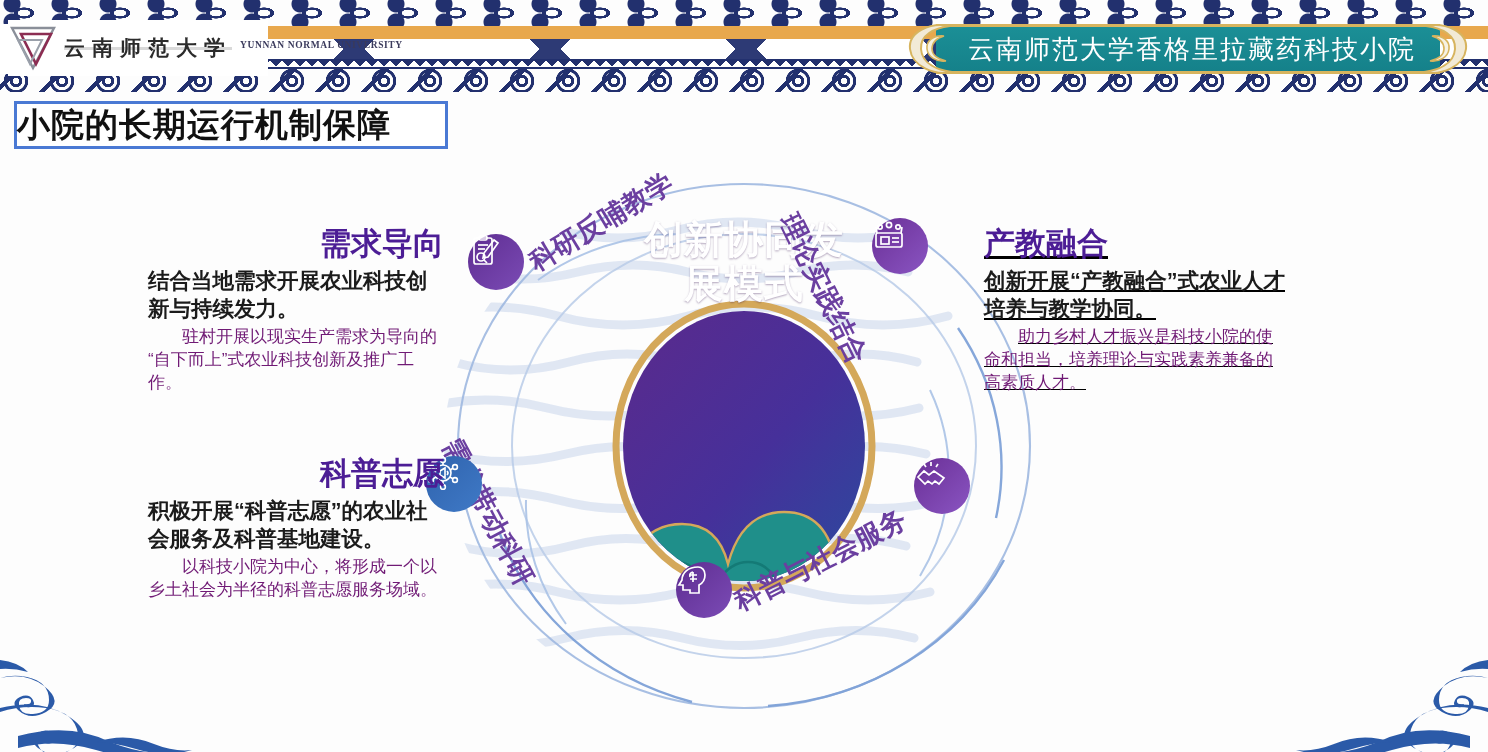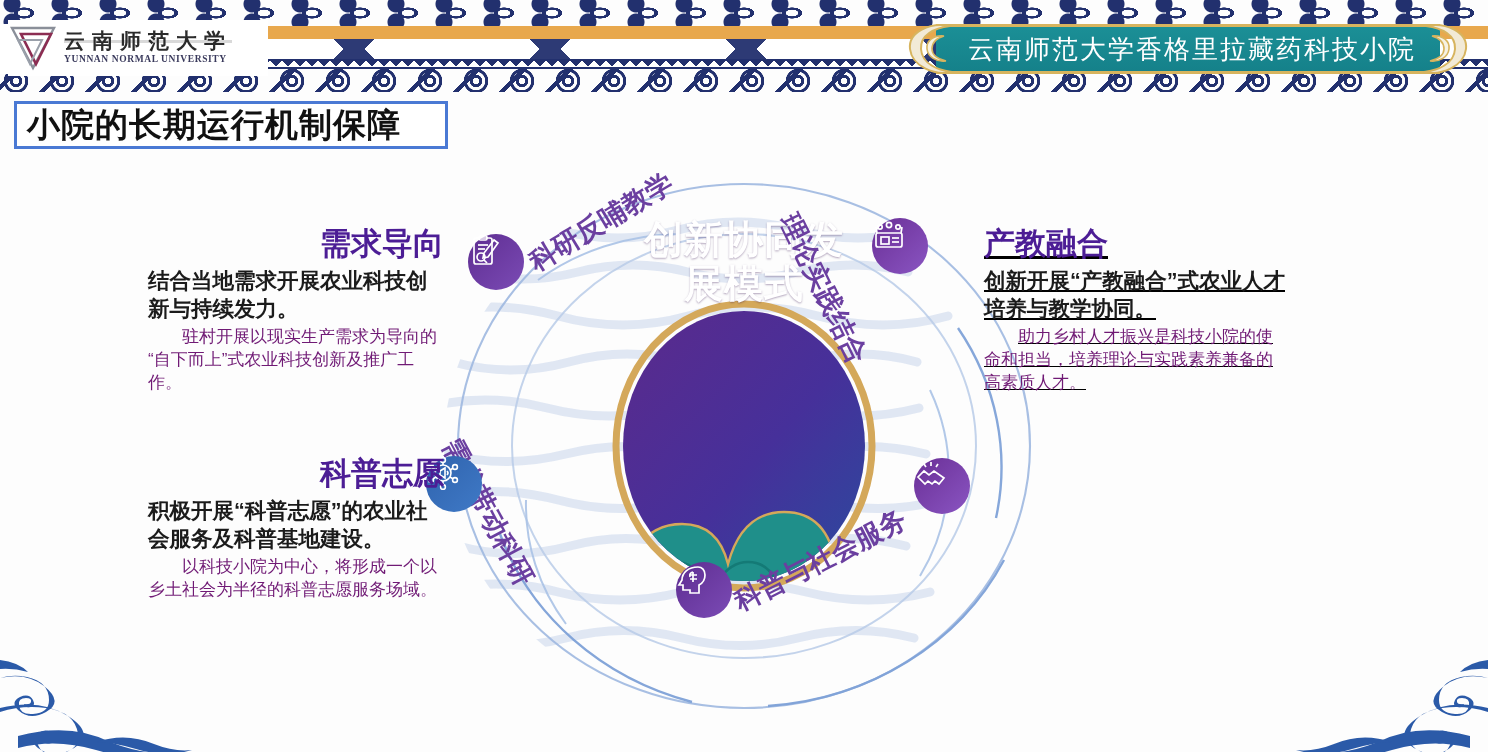--- a/index.html
+++ b/index.html
@@ -56,21 +56,21 @@
     content:"";position:absolute;inset:0;
     background:linear-gradient(135deg,transparent 46%,#22306e 46%,#22306e 54%,transparent 54%);
     background-size:46px 23px;background-repeat:repeat-x;background-position:30px 0;
   }
   .hdr-whitecap{position:absolute;left:0;top:24px;width:268px;height:50px;background:#ffffff;z-index:3;}
 
   
   .logo-wrap{position:absolute;left:8px;top:20px;width:260px;height:56px;z-index:6;
     display:flex;align-items:center;gap:6px;background:#fff;}
   .logo-mark{width:50px;height:48px;position:relative;flex:0 0 auto;}
-  .logo-name{display:flex;flex-direction:column;line-height:1;}
+  .logo-name{display:flex;flex-direction:row;line-height:1;gap:8px;}
   .logo-cn{font-family:"Liberation Serif","DejaVu Serif",serif;font-size:21px;font-weight:700;
     color:#2b2b2b;letter-spacing:7px;white-space:nowrap;
     background:linear-gradient(#fff 0 42%,#d9d9d9 42% 58%,#fff 58% 100%);}
   .logo-en{font-family:"Liberation Serif","DejaVu Serif",serif;font-size:9.5px;font-weight:700;
     color:#3a3a5c;letter-spacing:.6px;white-space:nowrap;margin-top:3px;}
 
   
   .plaque{position:absolute;left:900px;top:24px;width:576px;height:50px;z-index:8;}
   .plaque-body{position:absolute;left:36px;top:0;width:504px;height:50px;
     background:linear-gradient(#1b8f96,#15818a);
@@ -84,21 +84,21 @@
 
   
   .corner{position:absolute;bottom:0;width:330px;height:92px;z-index:25;}
   .corner.left{left:0;}
   .corner.right{right:0;}
 
   
   .title-box{
     position:absolute;left:14px;top:101px;width:434px;height:48px;z-index:20;
     border:3px solid #4a79d4;background:#ffffff;box-sizing:border-box;
-    display:flex;align-items:center;padding-left:10px;
+    display:flex;align-items:center;
   }
   .title-text{font-size:33px;font-weight:700;color:#111;letter-spacing:1px;white-space:nowrap;}
 
   
   .diagram{position:absolute;left:238px;top:140px;width:1012px;height:612px;z-index:10;}
   .diagram svg{position:absolute;left:0;top:0;}
   .core-text{
     position:absolute;left:0;right:0;top:78px;text-align:center;
     font-size:39px;font-weight:700;color:#ffffff;line-height:1.12;
     letter-spacing:1px;z-index:6;text-shadow:0 1px 2px rgba(40,0,70,.35);

